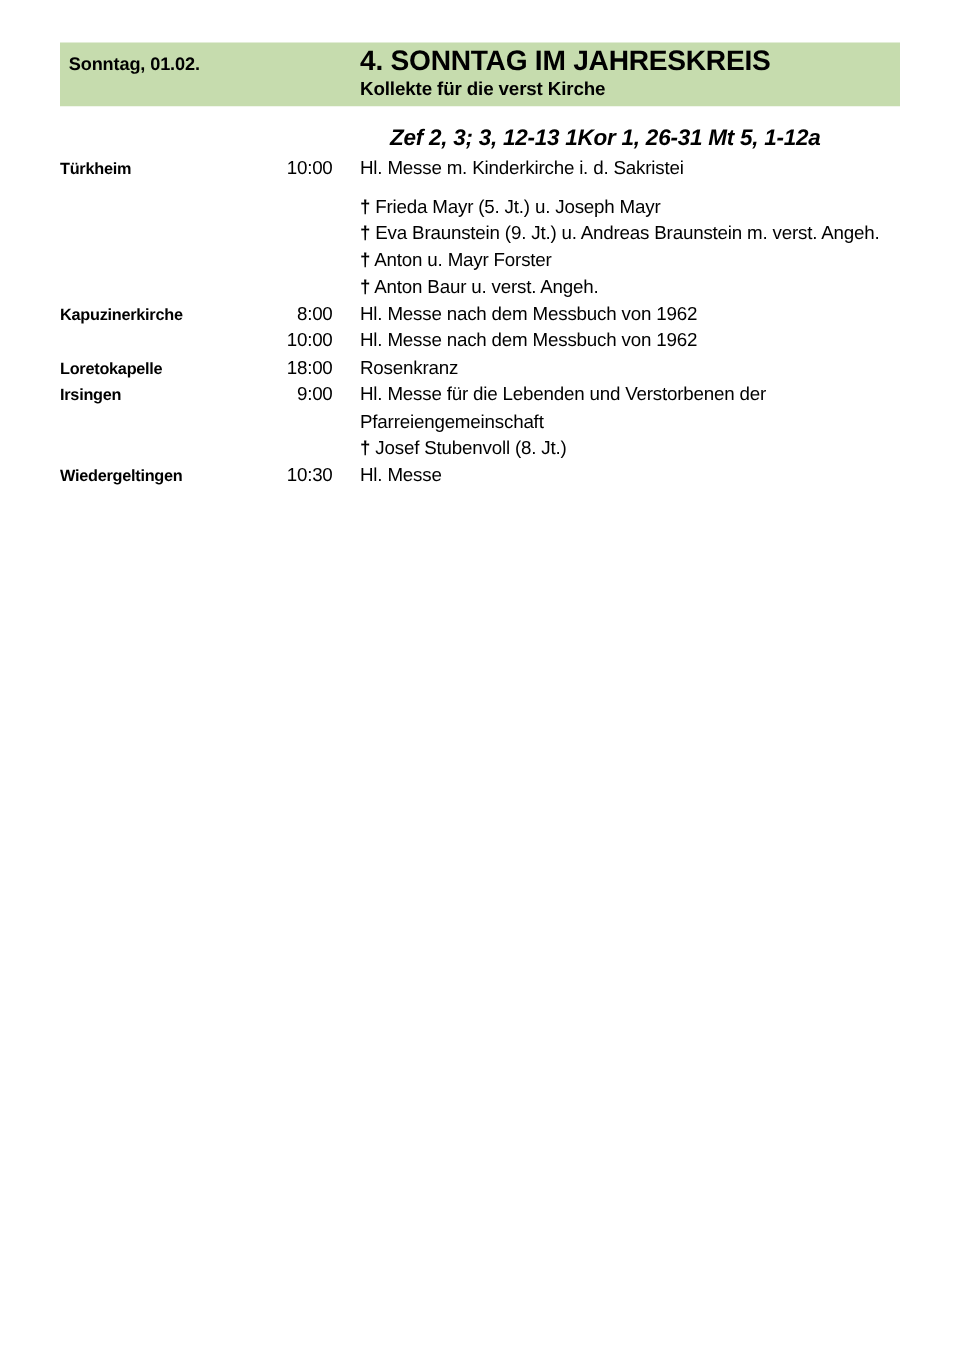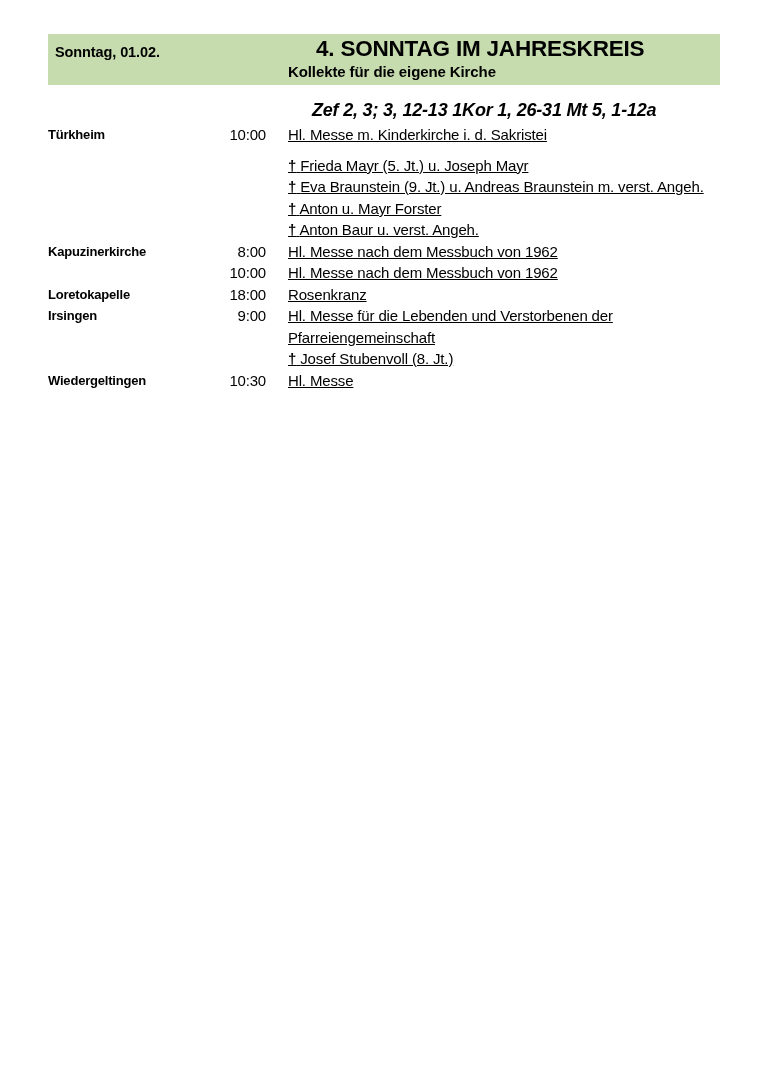--- a/index.html
+++ b/index.html
@@ -45,21 +45,20 @@
     white-space: nowrap;
   }
   .header-title {
     position: absolute;
     left: 240px;
     top: 2px;
     font-size: 22.5px;
     font-weight: bold;
     letter-spacing: -0.2px;
     white-space: nowrap;
-    margin-left: 28px;
   }
   .header-subtitle {
     position: absolute;
     left: 240px;
     top: 29px;
     font-size: 15px;
     font-weight: bold;
     letter-spacing: -0.1px;
     white-space: nowrap;
   }
@@ -108,39 +107,38 @@
   }
   .col-desc {
     flex: 1 1 auto;
     padding-left: 22px;
     font-size: 15px;
     line-height: 21.5px;
     letter-spacing: -0.15px;
   }
   .desc-line {
     display: block;
-    text-decoration: underline;
   }
   .desc-line.spaced {
     margin-top: 9px;
   }
   .dagger {
     font-weight: bold;
     font-size: 15px;
   }
 </style>
 </head>
 <body>
 
 <div class="page">
 
   <div class="header-band" style="background: rgb(198, 220, 174);">
     <div class="header-date">Sonntag, 01.02.</div>
     <div class="header-title">4. SONNTAG IM JAHRESKREIS</div>
-    <div class="header-subtitle">Kollekte für die eigene Kirche</div>
+    <div class="header-subtitle">Kollekte für die verst Kirche</div>
   </div>
 
   <div class="scripture">Zef 2, 3; 3, 12-13 1Kor 1, 26-31 Mt 5, 1-12a</div>
 
   <div class="schedule" id="schedule">
       <div class="row">
         <div class="col-place">Türkheim</div>
         <div class="col-time">10:00</div>
         <div class="col-desc">
           <span class="desc-line"><span>Hl. Messe m. Kinderkirche i. d. Sakristei</span></span>

